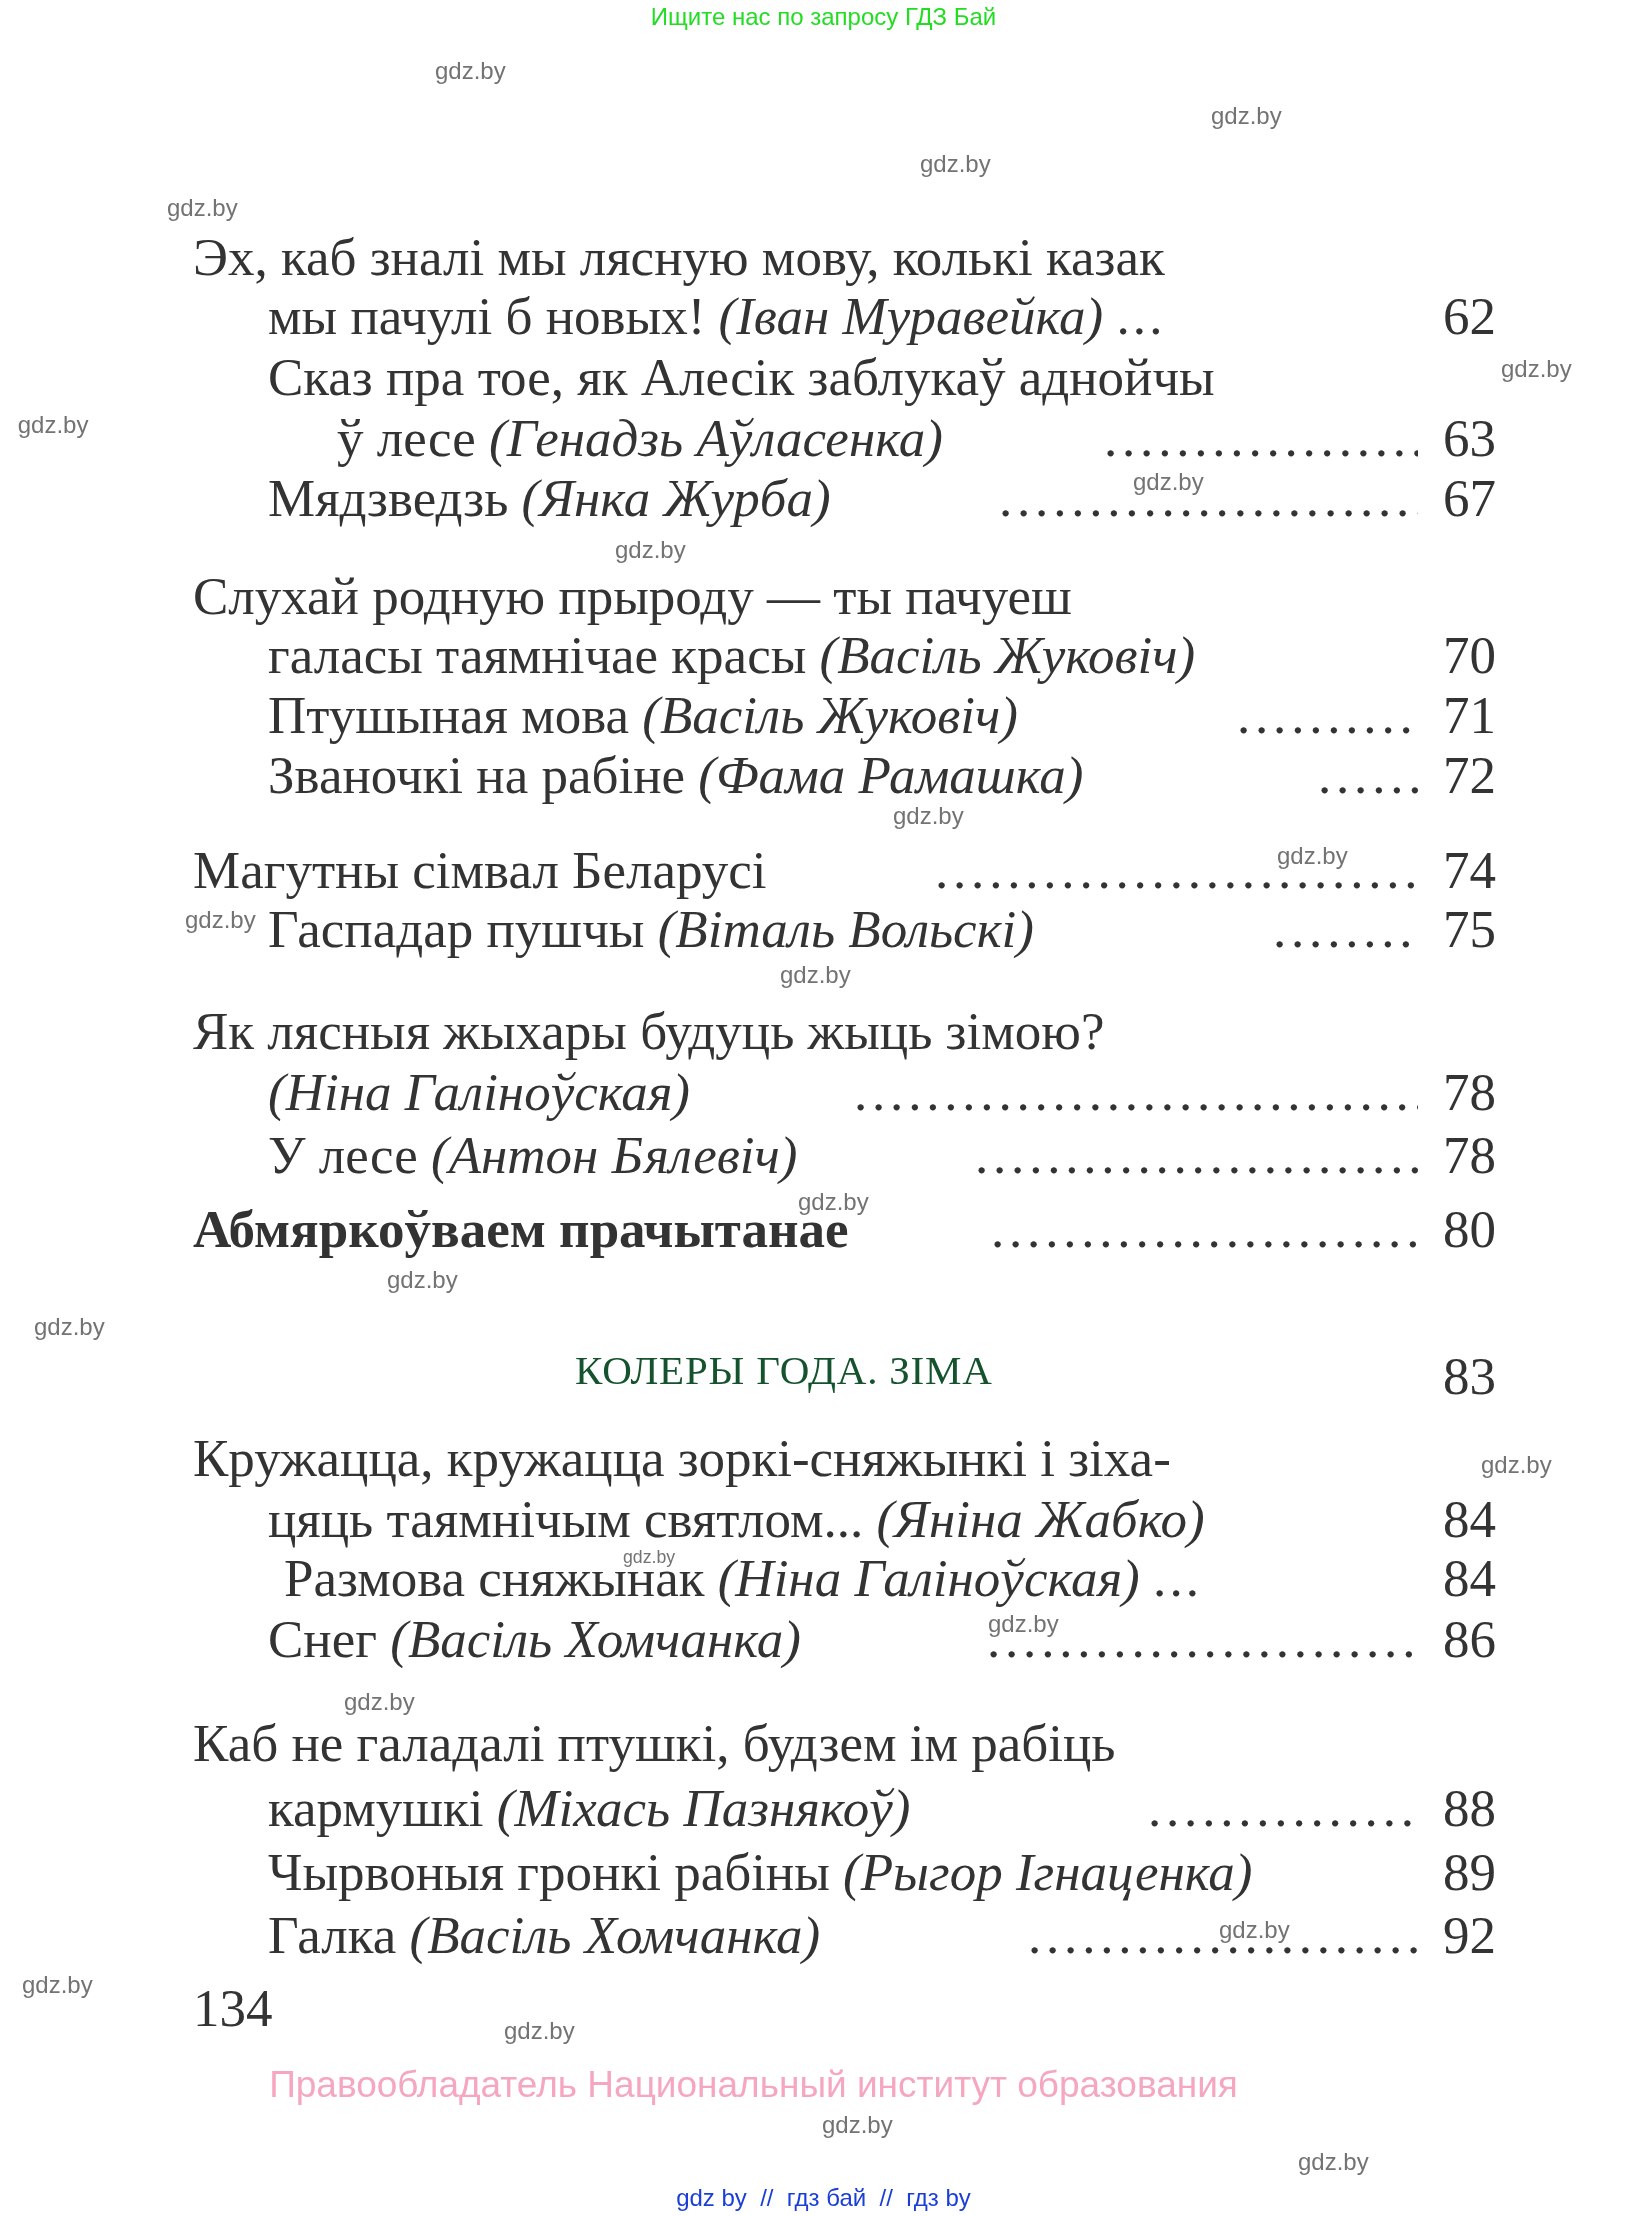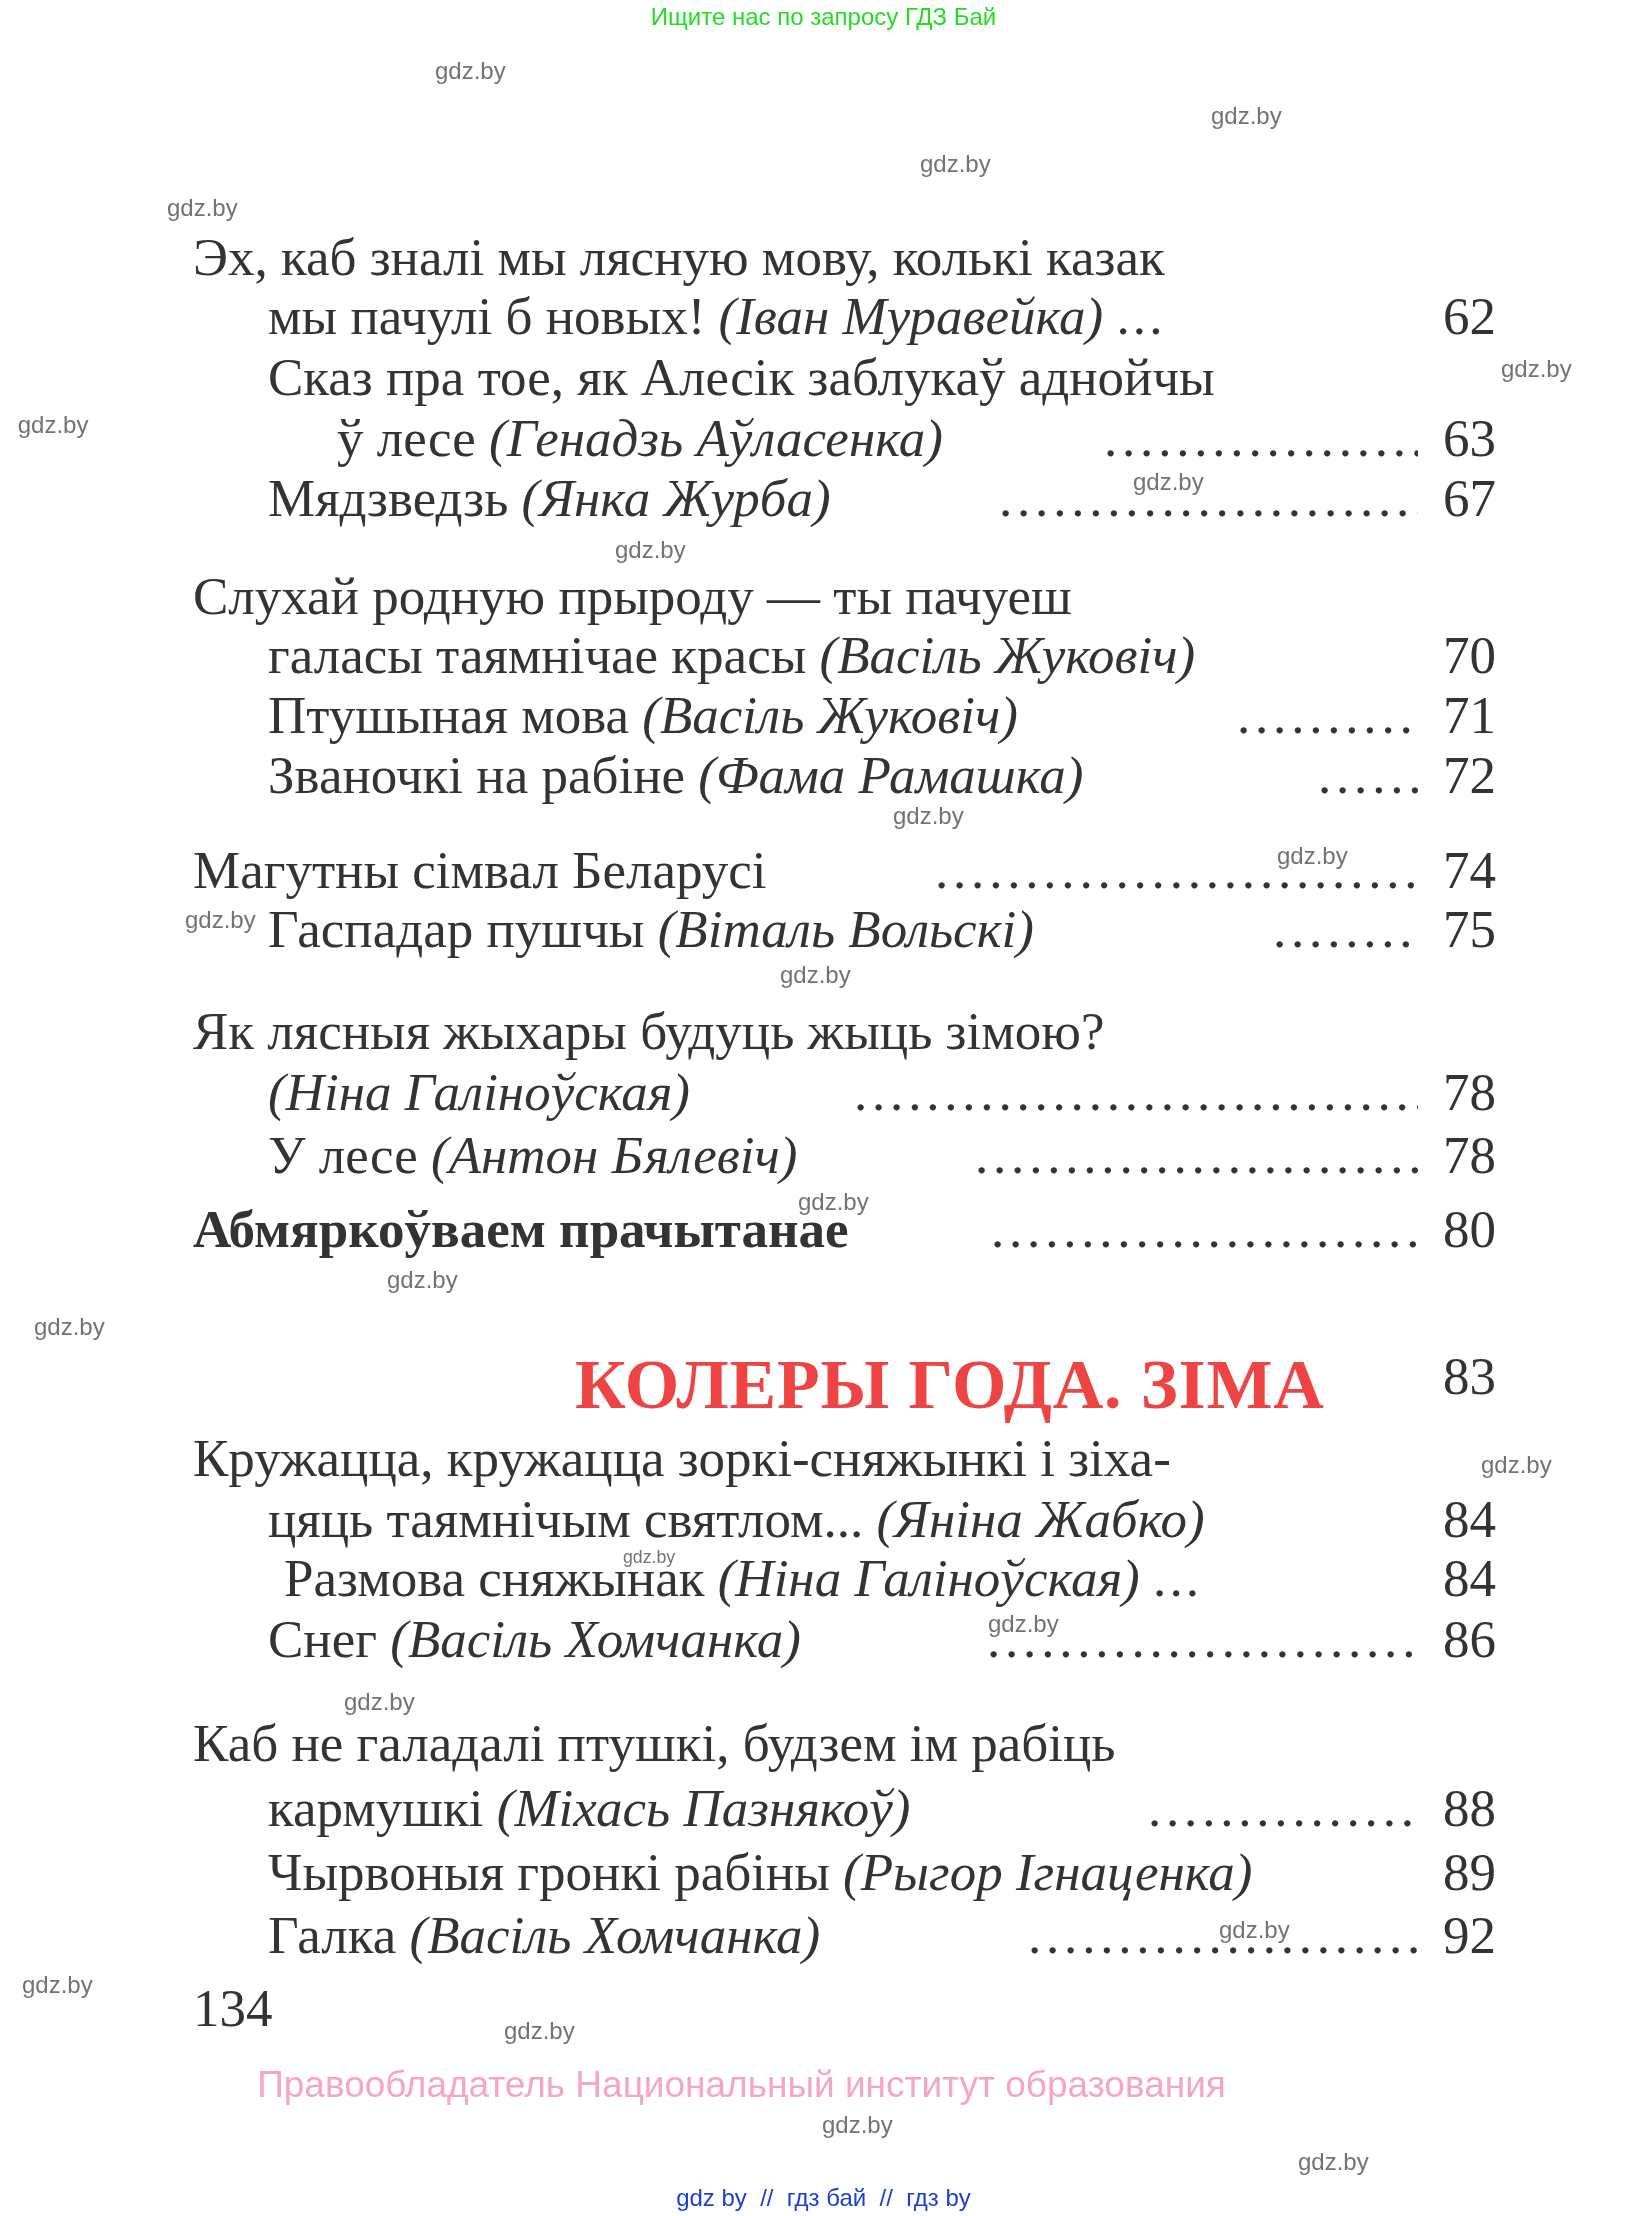--- a/index.html
+++ b/index.html
@@ -1,26 +1,26 @@
 <!DOCTYPE html>
 <html style="font-size:13px"><head>
 <meta charset="utf-8">
 <style>
   html, body { margin:0; padding:0; background:#ffffff; }
   body { width:1647px; height:2216px; position:relative; overflow:hidden; }
   .wm { position:absolute; font-family:"Liberation Sans", sans-serif; font-size:24px; color:#737373; line-height:1; white-space:nowrap; }
   .top-banner { position:absolute; left:0; width:1647px; top:3.2px; text-align:center; font-family:"Liberation Sans", sans-serif; font-size:24px; color:#22dd22; line-height:1.2; }
   .bottom-banner { position:absolute; left:0; width:1647px; top:2184px; text-align:center; font-family:"Liberation Sans", sans-serif; font-size:24px; color:#1b3fd6; line-height:1.2; }
-  .copyright { position:absolute; left:6px; width:1471px; top:2065px; text-align:center; font-family:"Liberation Sans", sans-serif; font-size:37px; color:#f4a7be; line-height:1.1; }
+  .copyright { position:absolute; left:18px; width:1471px; top:2065px; text-align:center; font-family:"Liberation Sans", sans-serif; font-size:37px; color:#f4a7be; line-height:1.1; }
   .line { position:absolute; font-family:"Liberation Serif", "DejaVu Serif", serif; font-size:53px; color:#333333; white-space:nowrap; line-height:1; }
   .line .auth { font-style:italic; }
   .line .dots { letter-spacing:3.2px; }
   .pnum { position:absolute; font-family:"Liberation Serif", "DejaVu Serif", serif; font-size:53px; color:#333333; line-height:1; width:81px; text-align:left; left:1443px; }
   .bold { font-weight:bold; }
-  .section { position:absolute; font-family:"Liberation Serif", "DejaVu Serif", serif; font-size:70px; font-weight:bold; color:#ef4444; line-height:1; white-space:nowrap; letter-spacing:0.8px; }
+  .section { position:absolute; font-family:"Liberation Serif", "DejaVu Serif", serif; font-size:41px; font-weight:normal; color:#14532d; line-height:1; white-space:nowrap; letter-spacing:0.8px; }
   .pagefoot { position:absolute; font-family:"Liberation Serif", "DejaVu Serif", serif; font-size:53px; color:#333333; line-height:1; }
   .dotfill { position:absolute; font-family:"Liberation Serif", "DejaVu Serif", serif; font-size:53px; color:#333333; line-height:1; overflow:hidden; white-space:nowrap; text-align:right; letter-spacing:4.8px; }
 </style>
 </head>
 <body>
 
 <div class="top-banner">Ищите нас по запросу ГДЗ Бай</div>
 
 <div class="wm" style="left:435px;top:59px;">gdz.by</div>
 <div class="wm" style="left:1211px;top:104px;">gdz.by</div>

